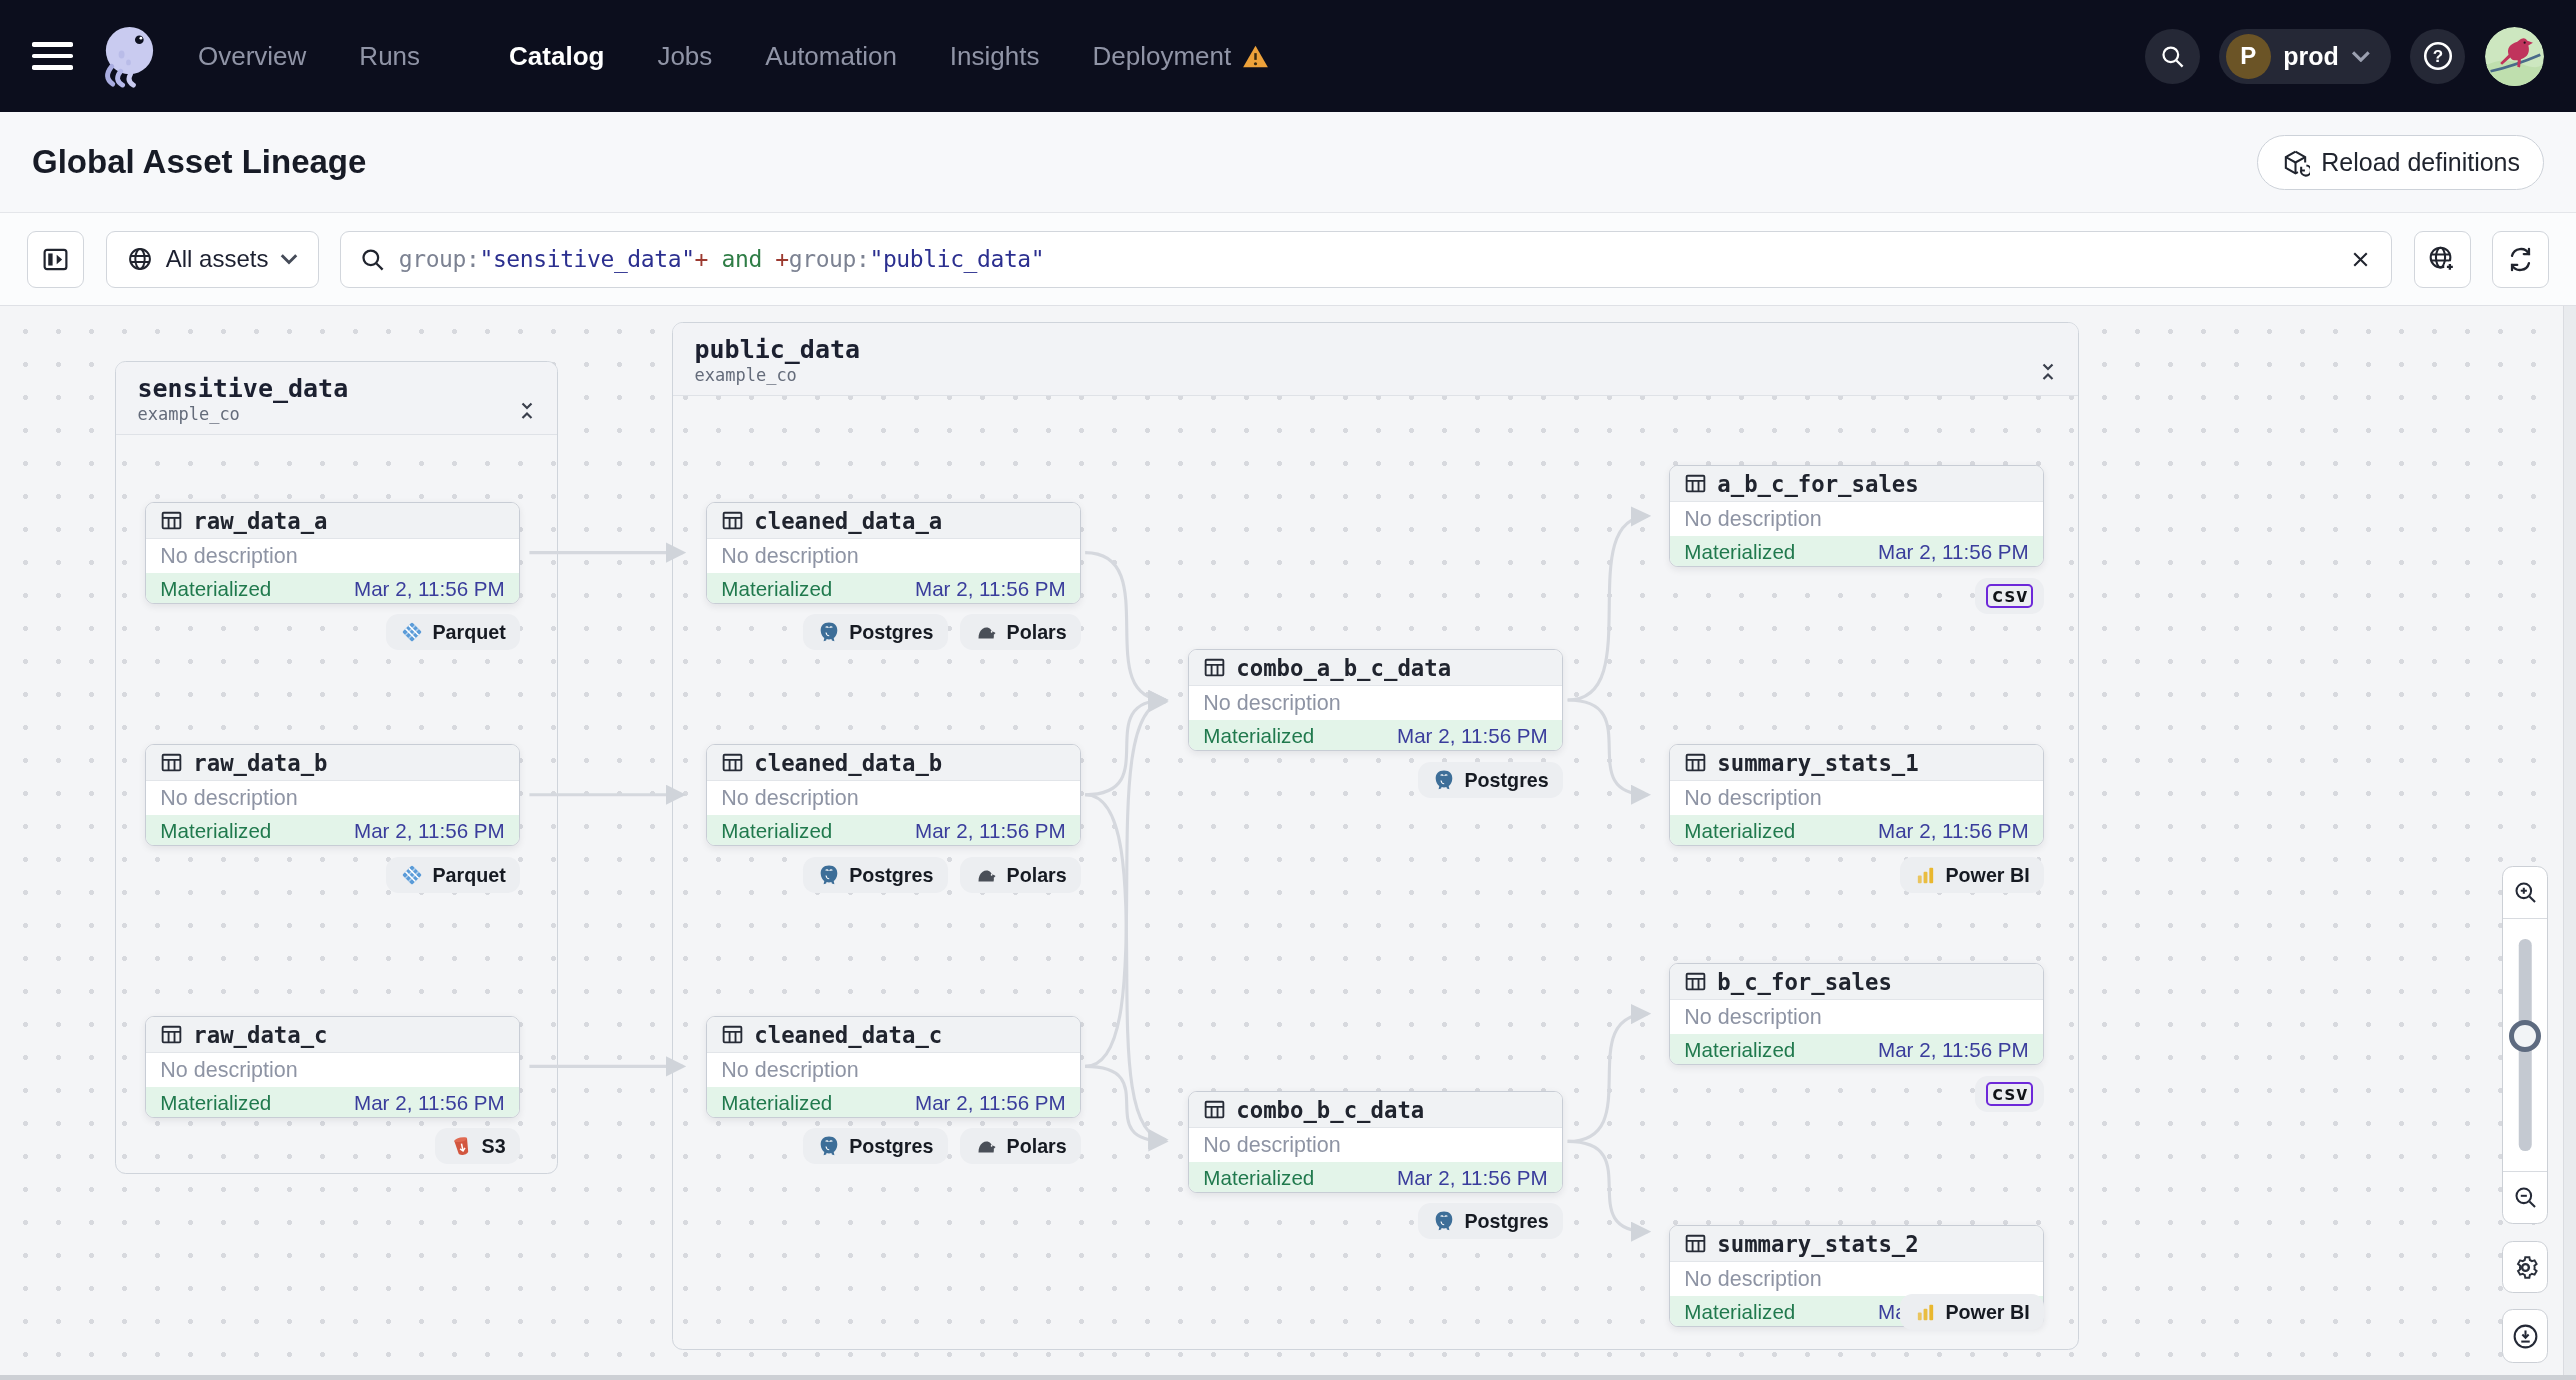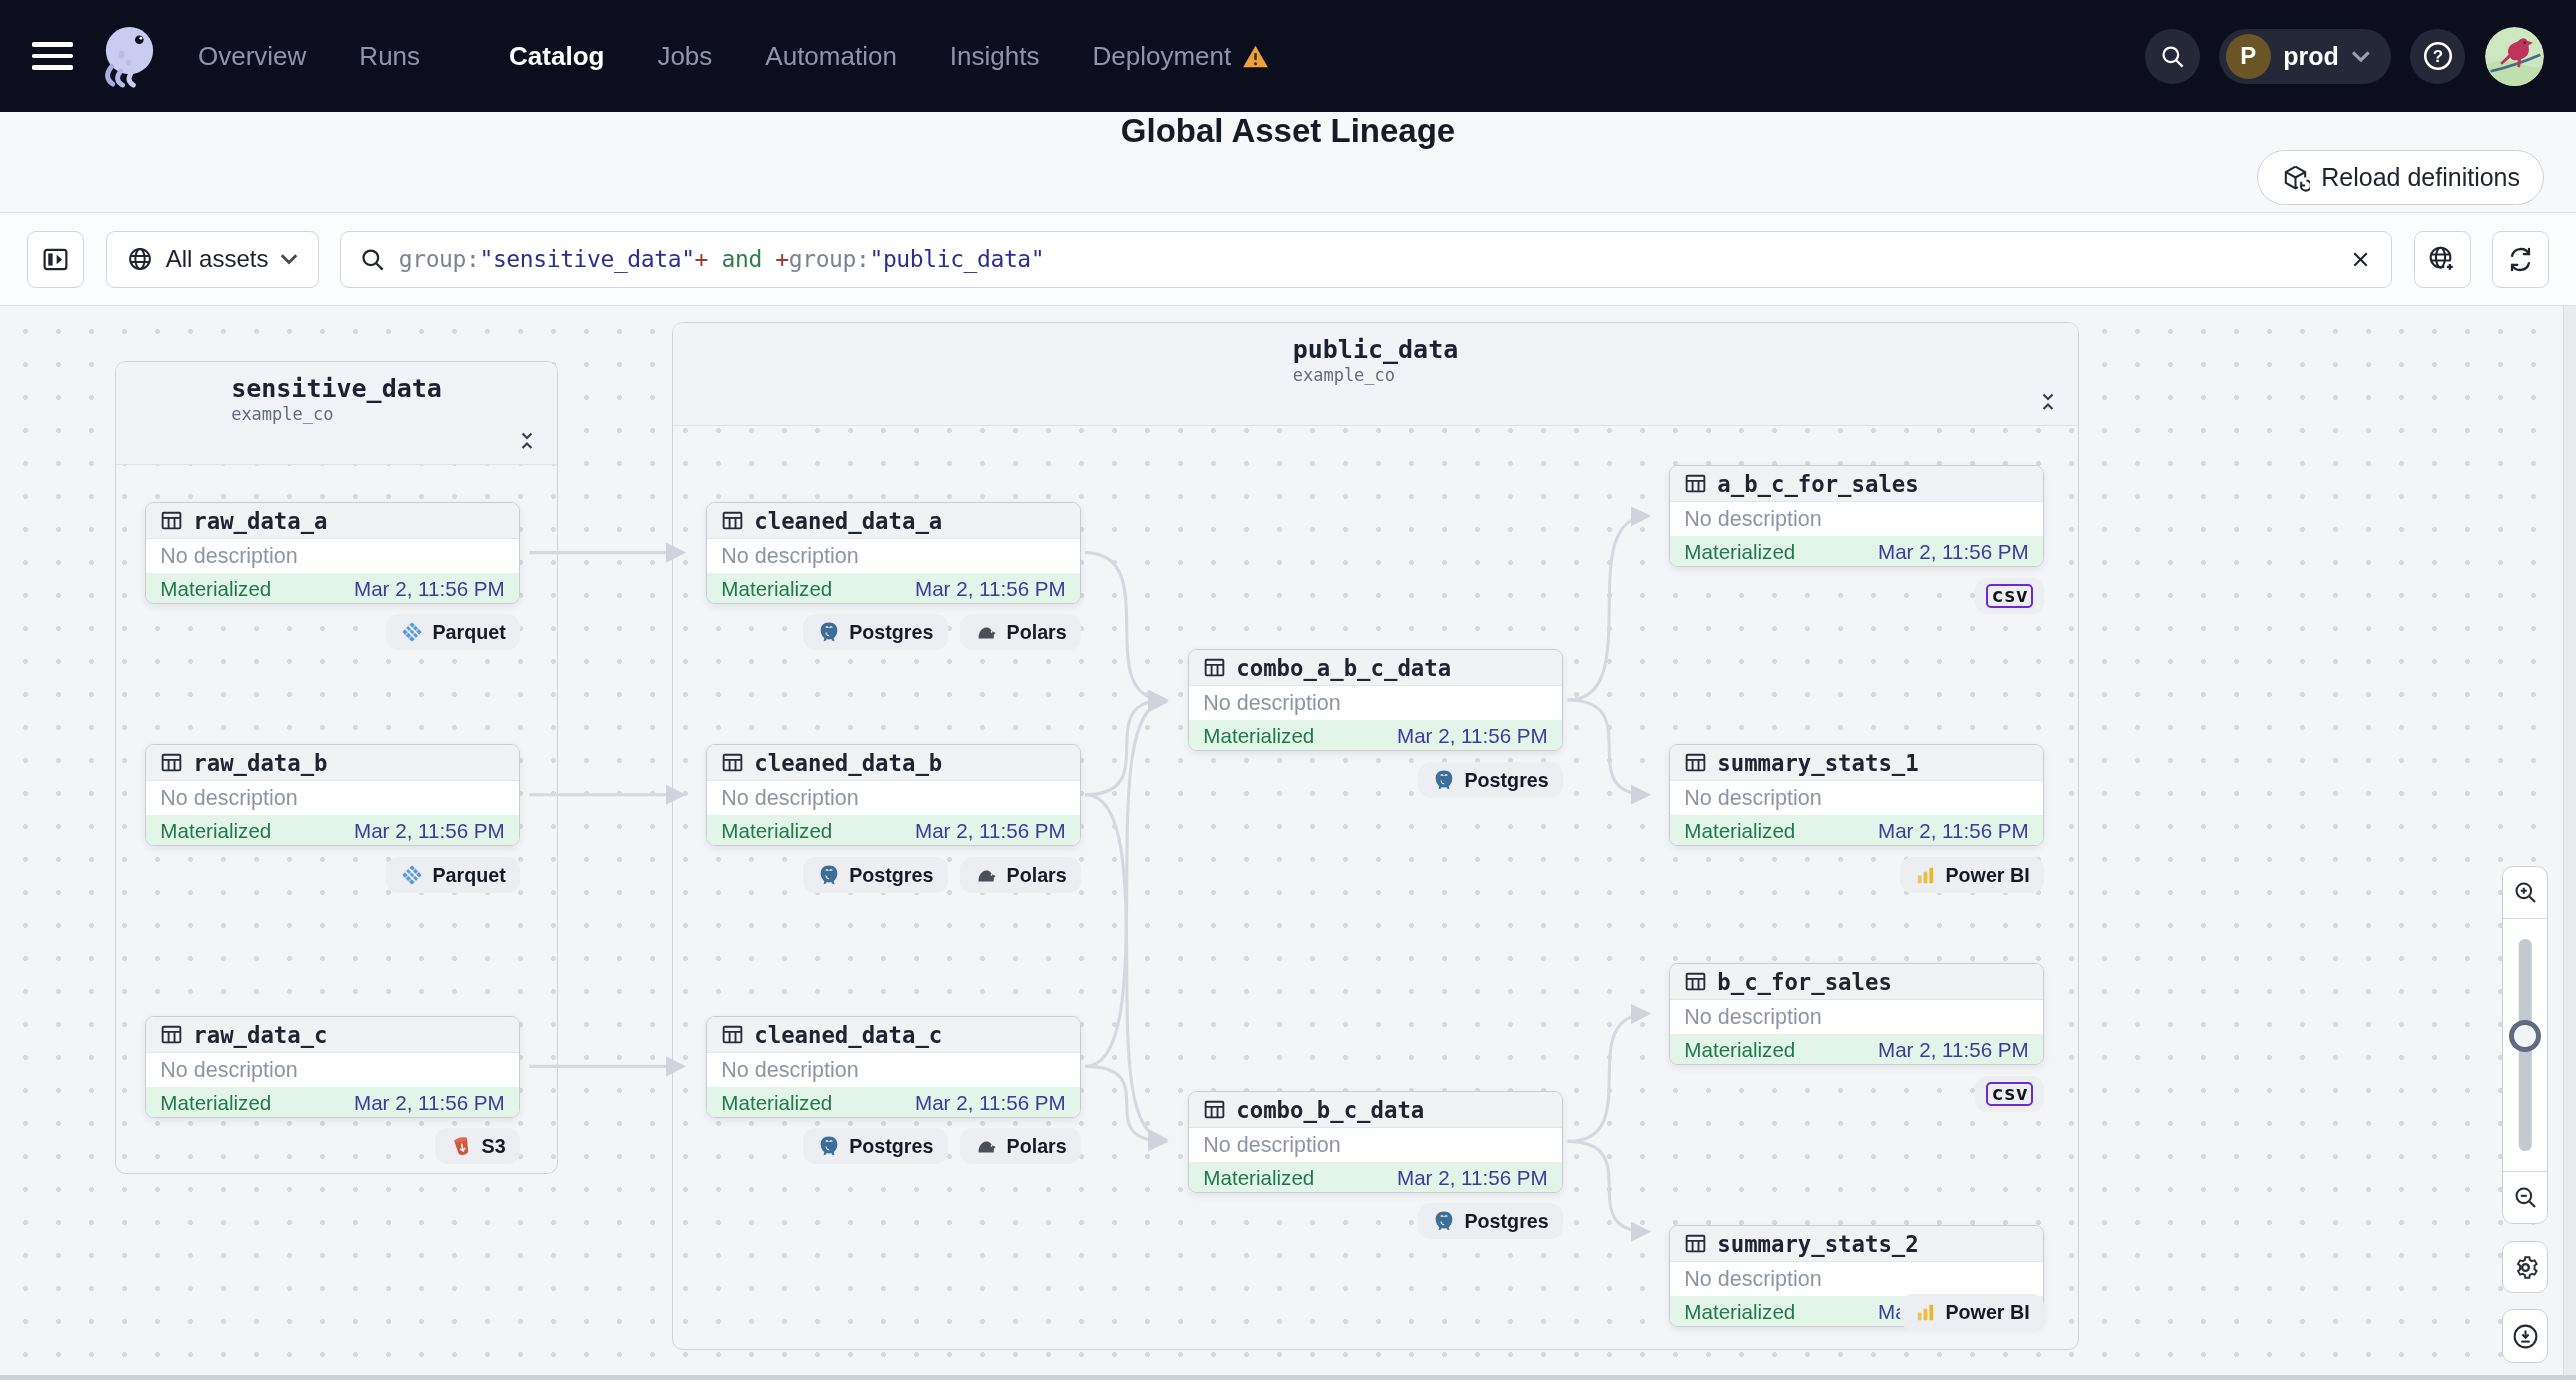--- a/index.html
+++ b/index.html
@@ -22,21 +22,21 @@
                 align-items:center; justify-content:center; cursor:pointer; }
   .env-pill { height:55px; border-radius:28px; background:#252836; display:flex; align-items:center;
               gap:12.5px; padding:0 19.7px 0 6.3px; cursor:pointer; }
   .env-badge { width:45px; height:45px; border-radius:50%; background:#6b5426; color:#fff;
                font-weight:700; font-size:24px; display:flex; align-items:center; justify-content:center; }
   .env-name { color:#fff; font-size:25px; font-weight:600; }
   .avatar { width:59px; height:59px; border-radius:50%; overflow:hidden; cursor:pointer; }
 
   
   .page-header { height:101px; background:#f7f8fa; border-bottom:0.9px solid #e4e6ea;
-                 display:flex; align-items:center; padding:0 32px;flex-direction:column; }
+                 display:flex; align-items:center; padding:0 32px; }
   .page-title { font-size:33px; font-weight:700; color:#171b26; }
   .reload-btn { margin-left:auto; height:55px; border:0.9px solid #cdd2d9; background:#fff;
                 border-radius:28px; display:flex; align-items:center; gap:11.6px; padding:0 23px;
                 font-size:25px; color:#20242e; cursor:pointer; }
 
   
   .toolbar { height:93px; background:#fbfcfd; border-bottom:0.9px solid #dfe1e6;
              display:flex; align-items:center; padding:0 27px; gap:21.5px; }
   .tb-btn { height:57px; border:0.9px solid #d2d6dc; border-radius:9px; background:#fff;
             display:flex; align-items:center; justify-content:center; cursor:pointer; }
@@ -54,21 +54,21 @@
   .mat-caret { width:52px; display:flex; align-items:center; justify-content:center; }
   .caret-down { width:0; height:0; border-left:9px solid transparent; border-right:9px solid transparent;
                 border-top:10.7px solid #fff; }
 
   
   .canvas { position:relative; width:2576px; height:1074px; background:#f4f5f7;
             background-image:radial-gradient(#d7d9de 2.3px, transparent 2.4px);
             background-size:33px 33px; background-position:9px 9px; overflow:hidden; }
   .group { position:absolute; border:1.8px solid #cfd4db; border-radius:10.7px; }
   .group-head { background:#f2f3f6; border-bottom:1.8px solid #dfe2e7; border-radius:9px 9px 0 0;
-                padding:11.6px 21.5px 9.8px; display:flex; align-items:center;flex-direction:column; }
+                padding:11.6px 21.5px 9.8px; display:flex; align-items:flex-end; }
   .group-title { font-size:25px; font-weight:700; color:#1c2030; }
   .group-sub { font-size:17px; color:#646b7a; margin-top:1.8px; }
   .collapse-btn { margin-left:auto; cursor:pointer; padding-top:5.4px; }
 
   .edges { position:absolute; left:0; top:0; pointer-events:none; }
 
   .node { position:absolute; width:375px; height:102px; border:1.8px solid #c8cdd5; border-radius:9px;
           background:#fff; box-shadow:0 2.7px 7.2px rgba(20,24,40,.08); overflow:hidden; cursor:pointer; }
   .node-head { height:36px; background:#f0f2f4; border-bottom:0.9px solid #e2e5e9;
                display:flex; align-items:center; gap:9.8px; padding:0 12.5px; }

